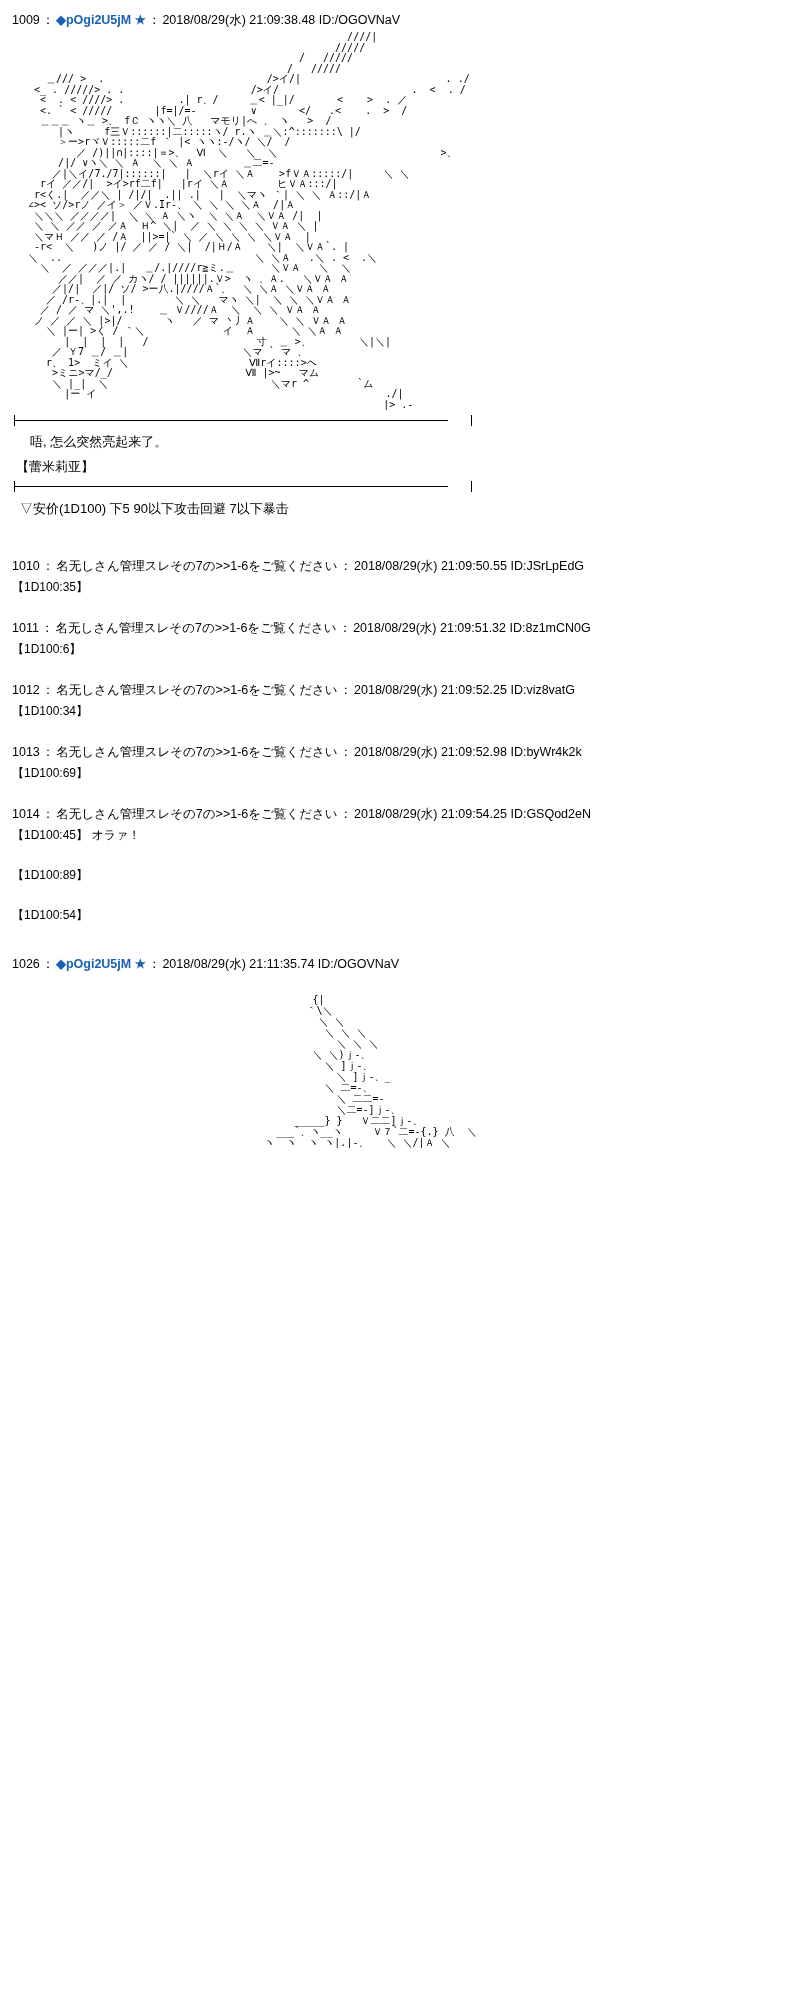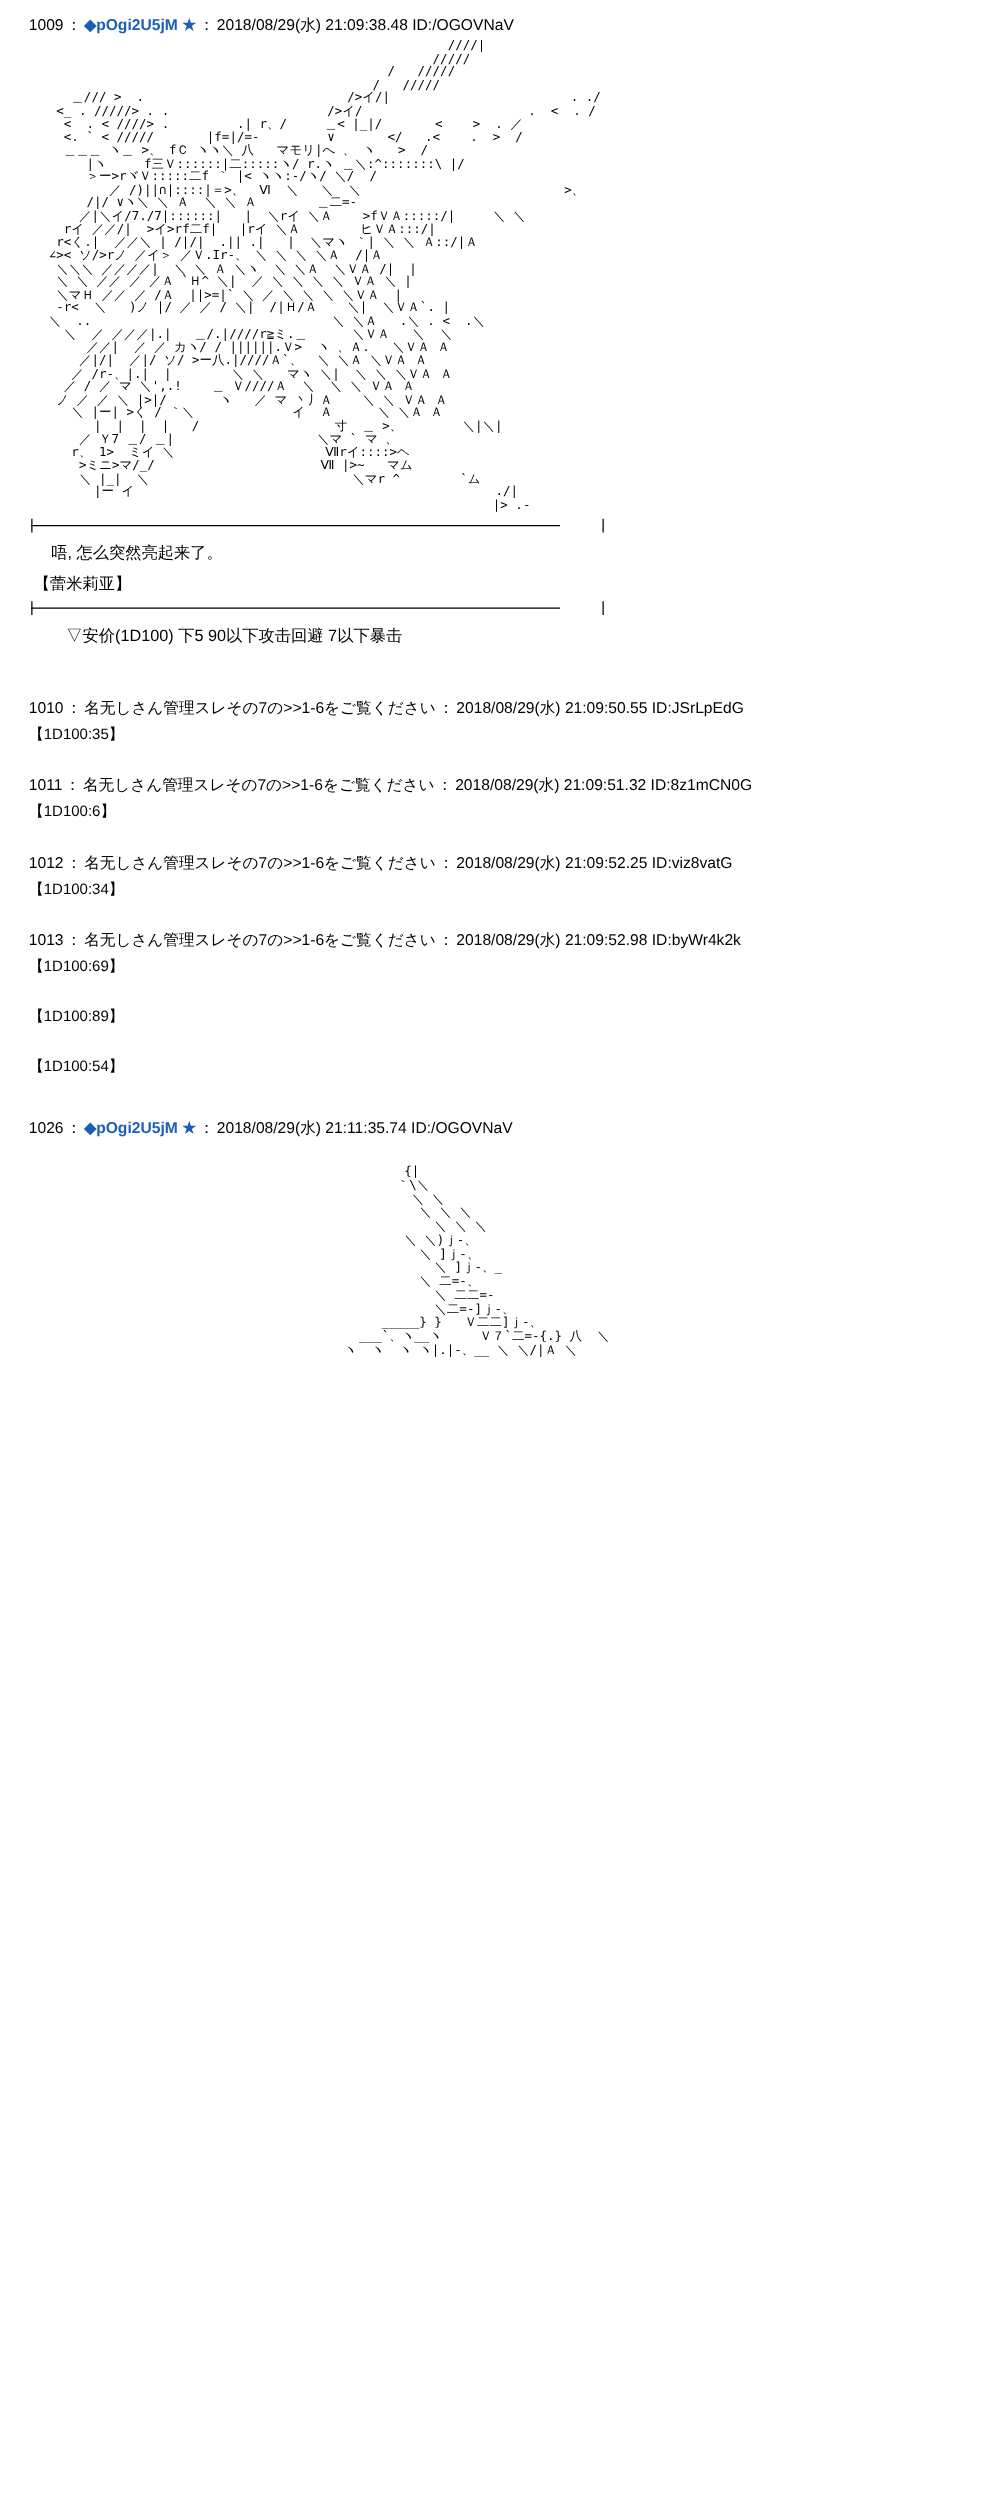--- a/index.html
+++ b/index.html
@@ -10,21 +10,21 @@
   body {
     width: 800px;
     min-height: 2000px;
     font-family: "Liberation Sans", sans-serif;
     color: #000000;
     font-size: 13px;
   }
   .page {
     width: 800px;
     box-sizing: border-box;
-    padding: 10px 12px 0 23px;
+    padding: 10px 12px 0 12px;
     position: relative;
   }
   .post-head {
     font-size: 12.5px;
     line-height: 20px;
     white-space: nowrap;
     overflow: hidden;
     margin-bottom: 2px;
   }
   .post-num { color: #000; }
@@ -41,21 +41,21 @@
     margin: 6px 0 2px 4px;
   }
   .body-text .ind { padding-left: 14px; display: block; }
   .dice {
     font-size: 12px;
     line-height: 18px;
     margin: 0 0 2px 0;
   }
   .roll-line {
     font-size: 13px;
-    margin: 8px 0 8px 30px;
+    margin: 8px 0 8px 8px;
   }
   .aa {
     font-family: "DejaVu Sans Mono", monospace;
     font-size: 10px;
     line-height: 10.5px;
     white-space: pre;
     letter-spacing: 0px;
     color: #000;
     margin: 2px 0 0 0;
     overflow: hidden;
@@ -180,20 +180,26 @@
       <div class="dice">【1D100:34】</div>
     </div>
 
     <div class="post-block">
       <div class="post-head">
         <span class="post-num">1013</span><span class="sep">：</span><span>名无しさん管理スレその7の&gt;&gt;1-6をご覧ください</span><span class="sep">：</span><span class="meta">2018/08/29(水) 21:09:52.98 ID:byWr4k2k</span>
       </div>
       <div class="dice">【1D100:69】</div>
     </div>
 
+    <div class="post-block">
+      <div class="post-head">
+        <span class="post-num">1014</span><span class="sep">：</span><span>名无しさん管理スレその7の&gt;&gt;1-6をご覧ください</span><span class="sep">：</span><span class="meta">2018/08/29(水) 21:09:54.25 ID:GSQod2eN</span>
+      </div>
+      <div class="dice">【1D100:45】 オラァ！</div>
+    </div>
 
     <div class="post-block">
       <div class="dice">【1D100:89】</div>
     </div>
 
     <div class="post-block">
       <div class="dice">【1D100:54】</div>
     </div>
 
   </div>

